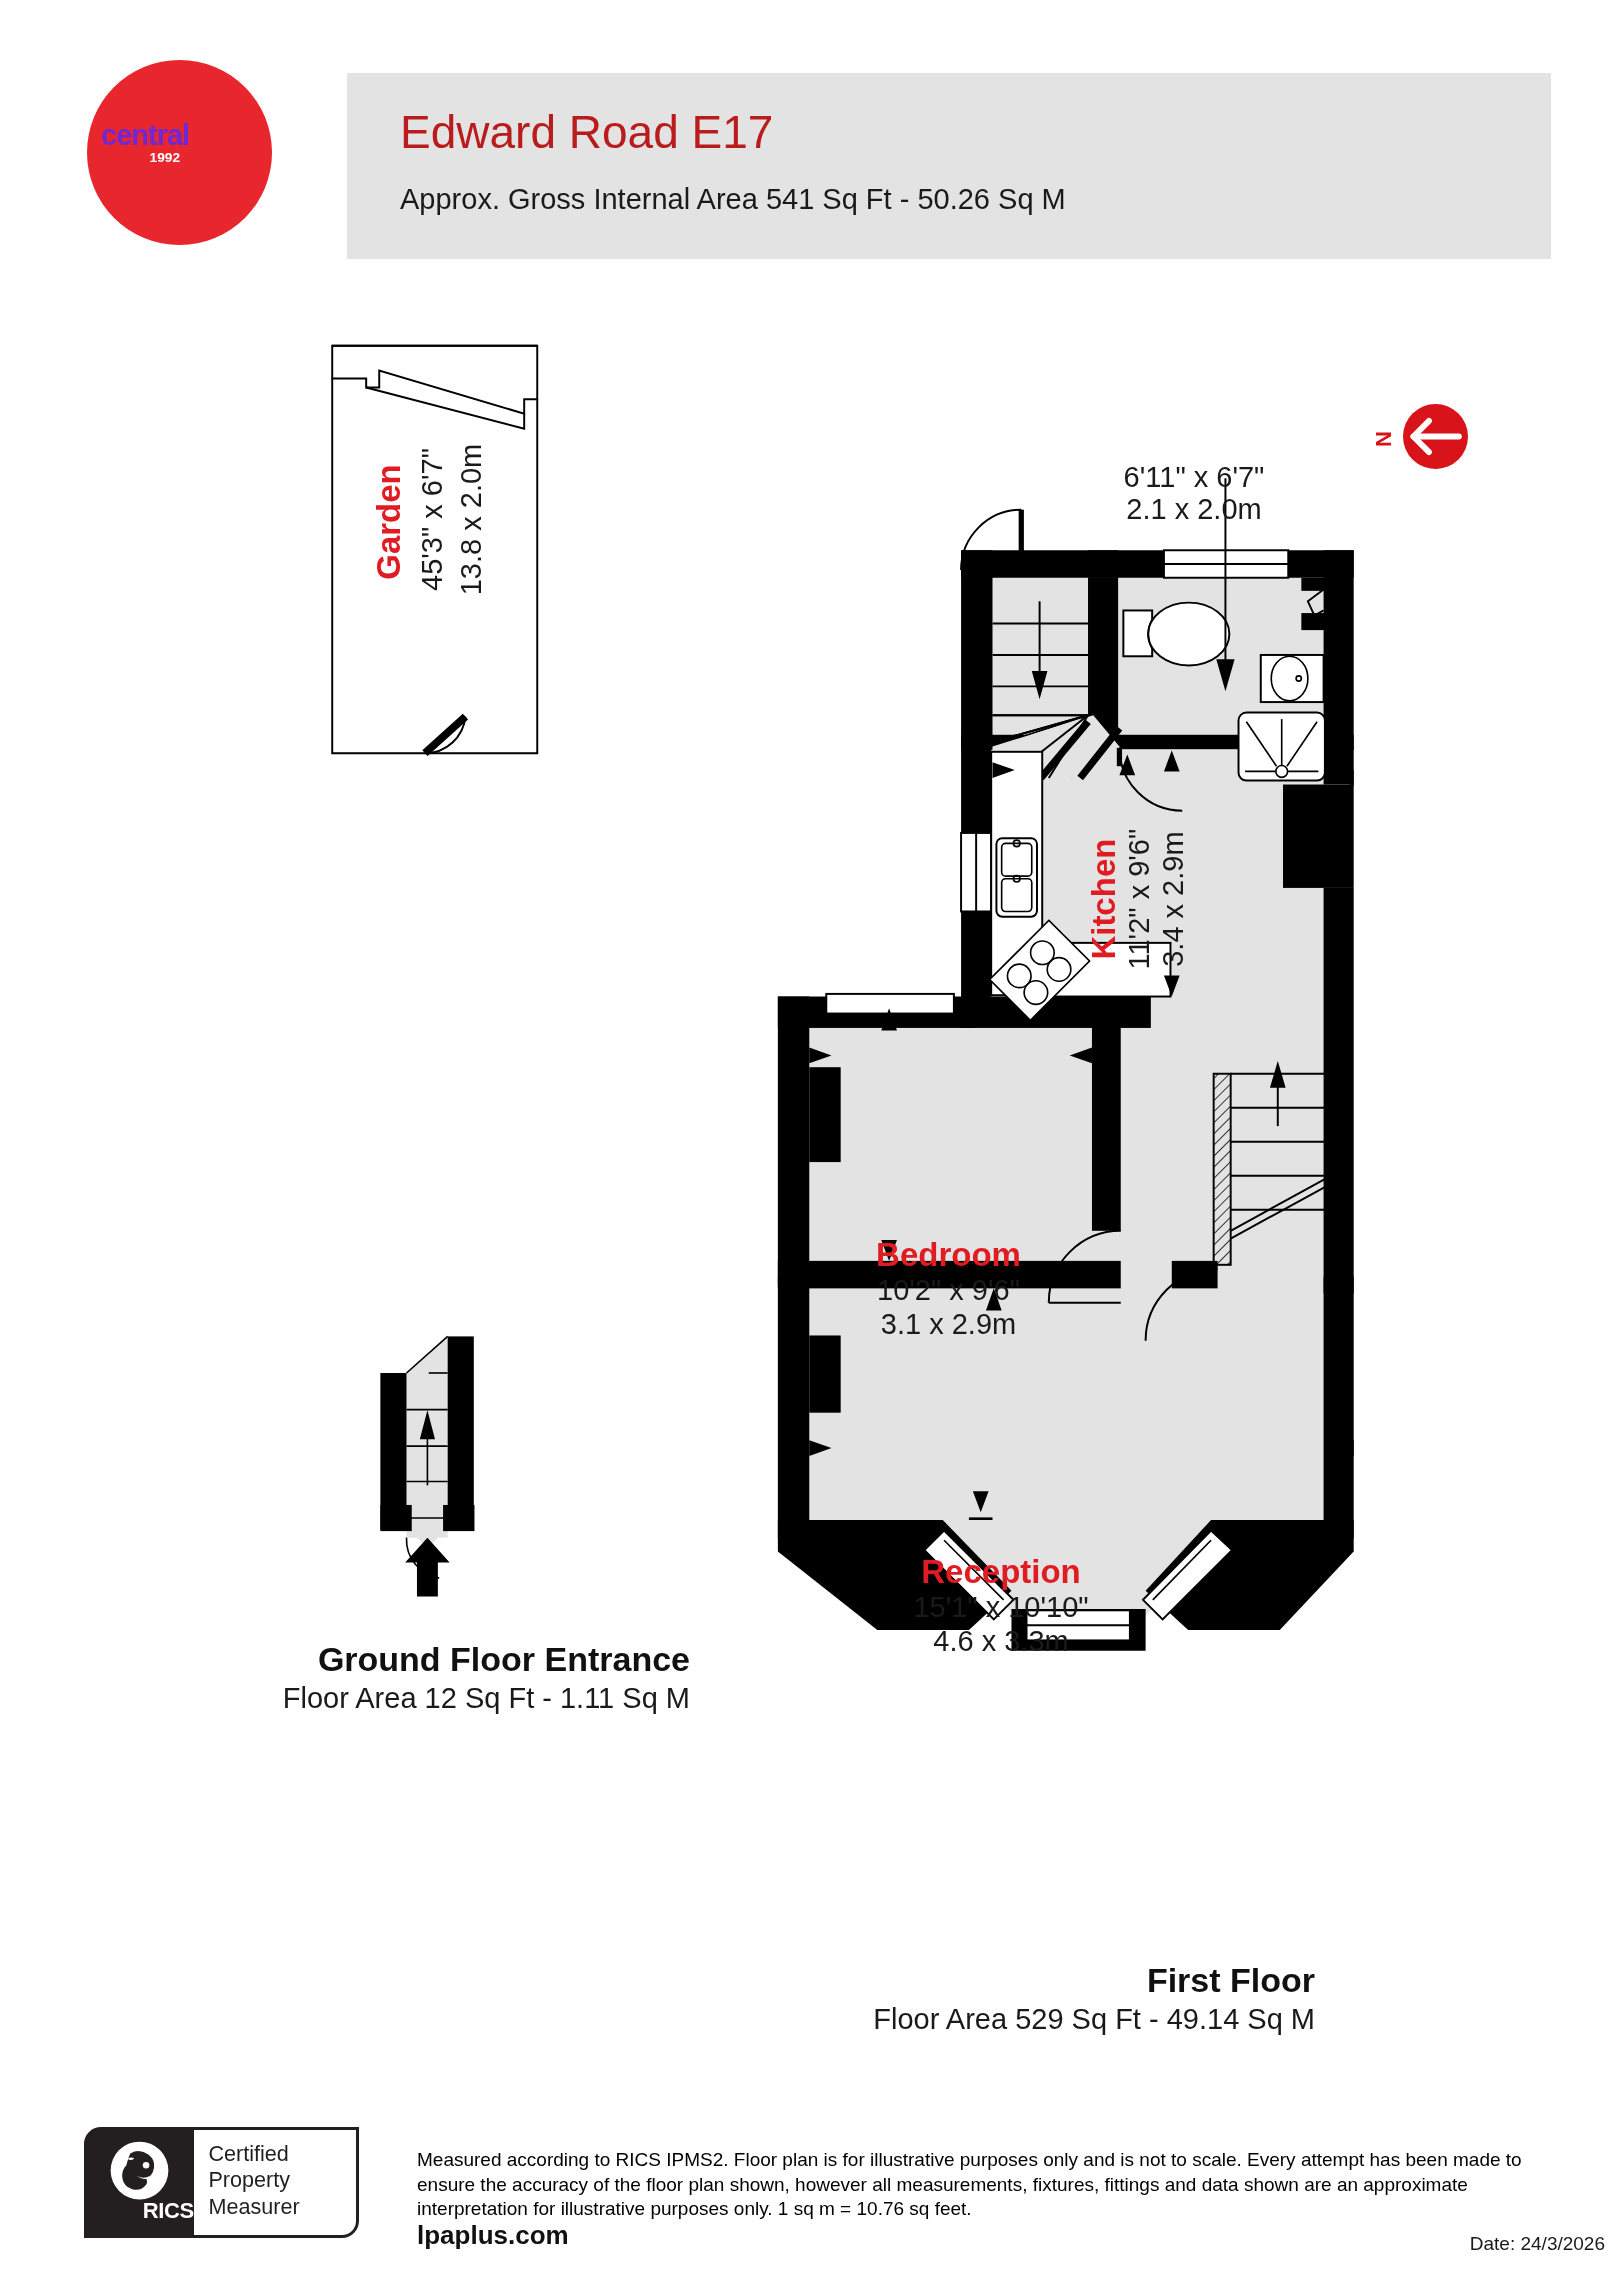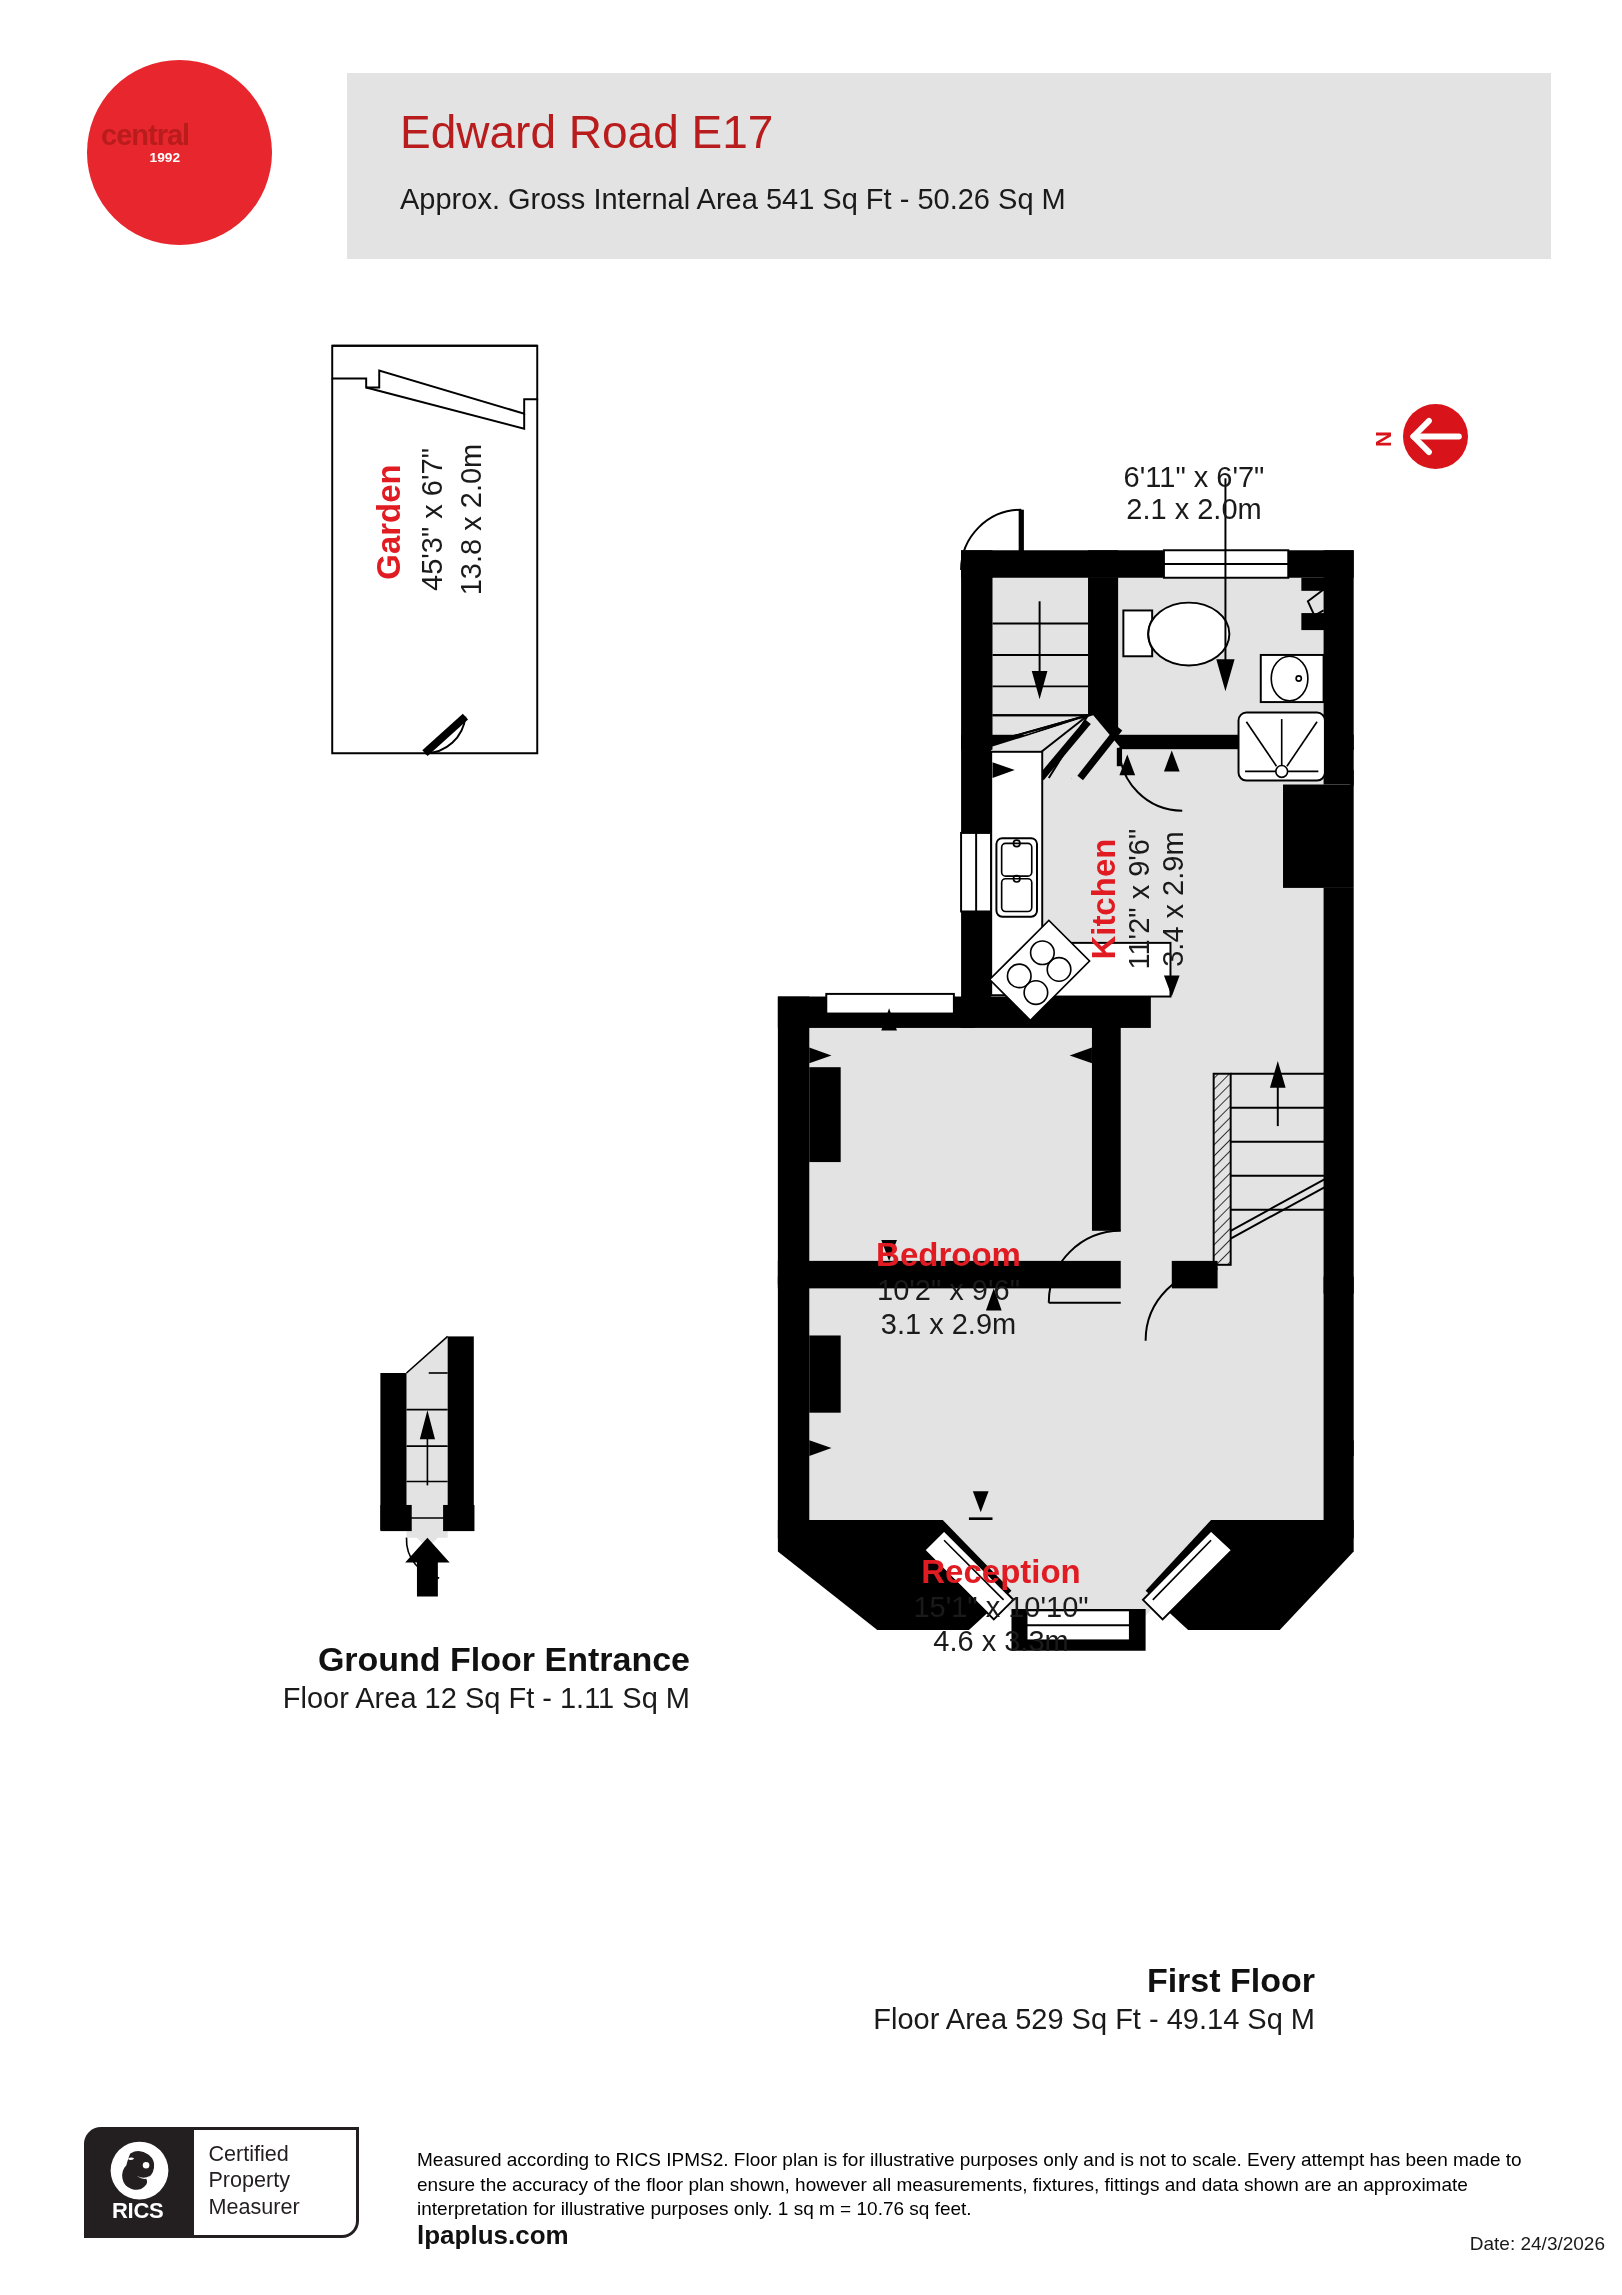--- a/index.html
+++ b/index.html
@@ -17,21 +17,21 @@
   #header-bar{
     position:absolute;left:347px;top:73px;width:1204px;height:186px;
     background:#e3e3e3;
   }
   #logo-circle{
     position:absolute;left:87px;top:60px;width:185px;height:185px;
     border-radius:50%;background:#e8262d;
   }
   #logo-word{
     position:absolute;left:101px;top:121px;width:79px;
-    color:#b91c1c;font-weight:bold;font-size:29px;letter-spacing:-1px;
+    color:#6d28d9;font-weight:bold;font-size:29px;letter-spacing:-1px;
     text-align:right;line-height:1;
   }
   #logo-year{
     position:absolute;left:131px;top:151px;width:49px;
     color:#ffffff;font-weight:bold;font-size:13.7px;
     text-align:right;line-height:1;
   }
   #title{
     position:absolute;left:400px;top:105px;
     color:#b91c1c;font-weight:normal;font-size:46px;letter-spacing:0px;
@@ -104,22 +104,22 @@
   #first-cap{left:661px;top:1960px;width:654px;}
 
   
   #rics-badge{position:absolute;left:84px;top:2127px;width:275px;height:111px;}
   #rics-left{
     position:absolute;left:0;top:0;width:110px;height:111px;
     background:#231f20;border-radius:17px 0 0 0;
   }
   #rics-lion{position:absolute;left:23.6px;top:11.8px;}
   #rics-word{
-    position:absolute;left:0;top:71px;width:110px;text-align:left;
-    color:#fff;font-weight:bold;font-size:22px;letter-spacing:-0.3px;padding-left:28px;
+    position:absolute;left:0;top:71px;width:110px;text-align:right;
+    color:#fff;font-weight:bold;font-size:22px;letter-spacing:-0.3px;
   }
   #rics-right{
     position:absolute;left:110px;top:0;width:165px;height:111px;
     border:3.3px solid #231f20;border-left:none;border-radius:0 0 17px 0;
     box-sizing:border-box;
   }
   #rics-cpm{
     position:absolute;left:14.4px;top:11px;
     color:#231f20;font-weight:normal;font-size:21.6px;line-height:1.22;
   }

